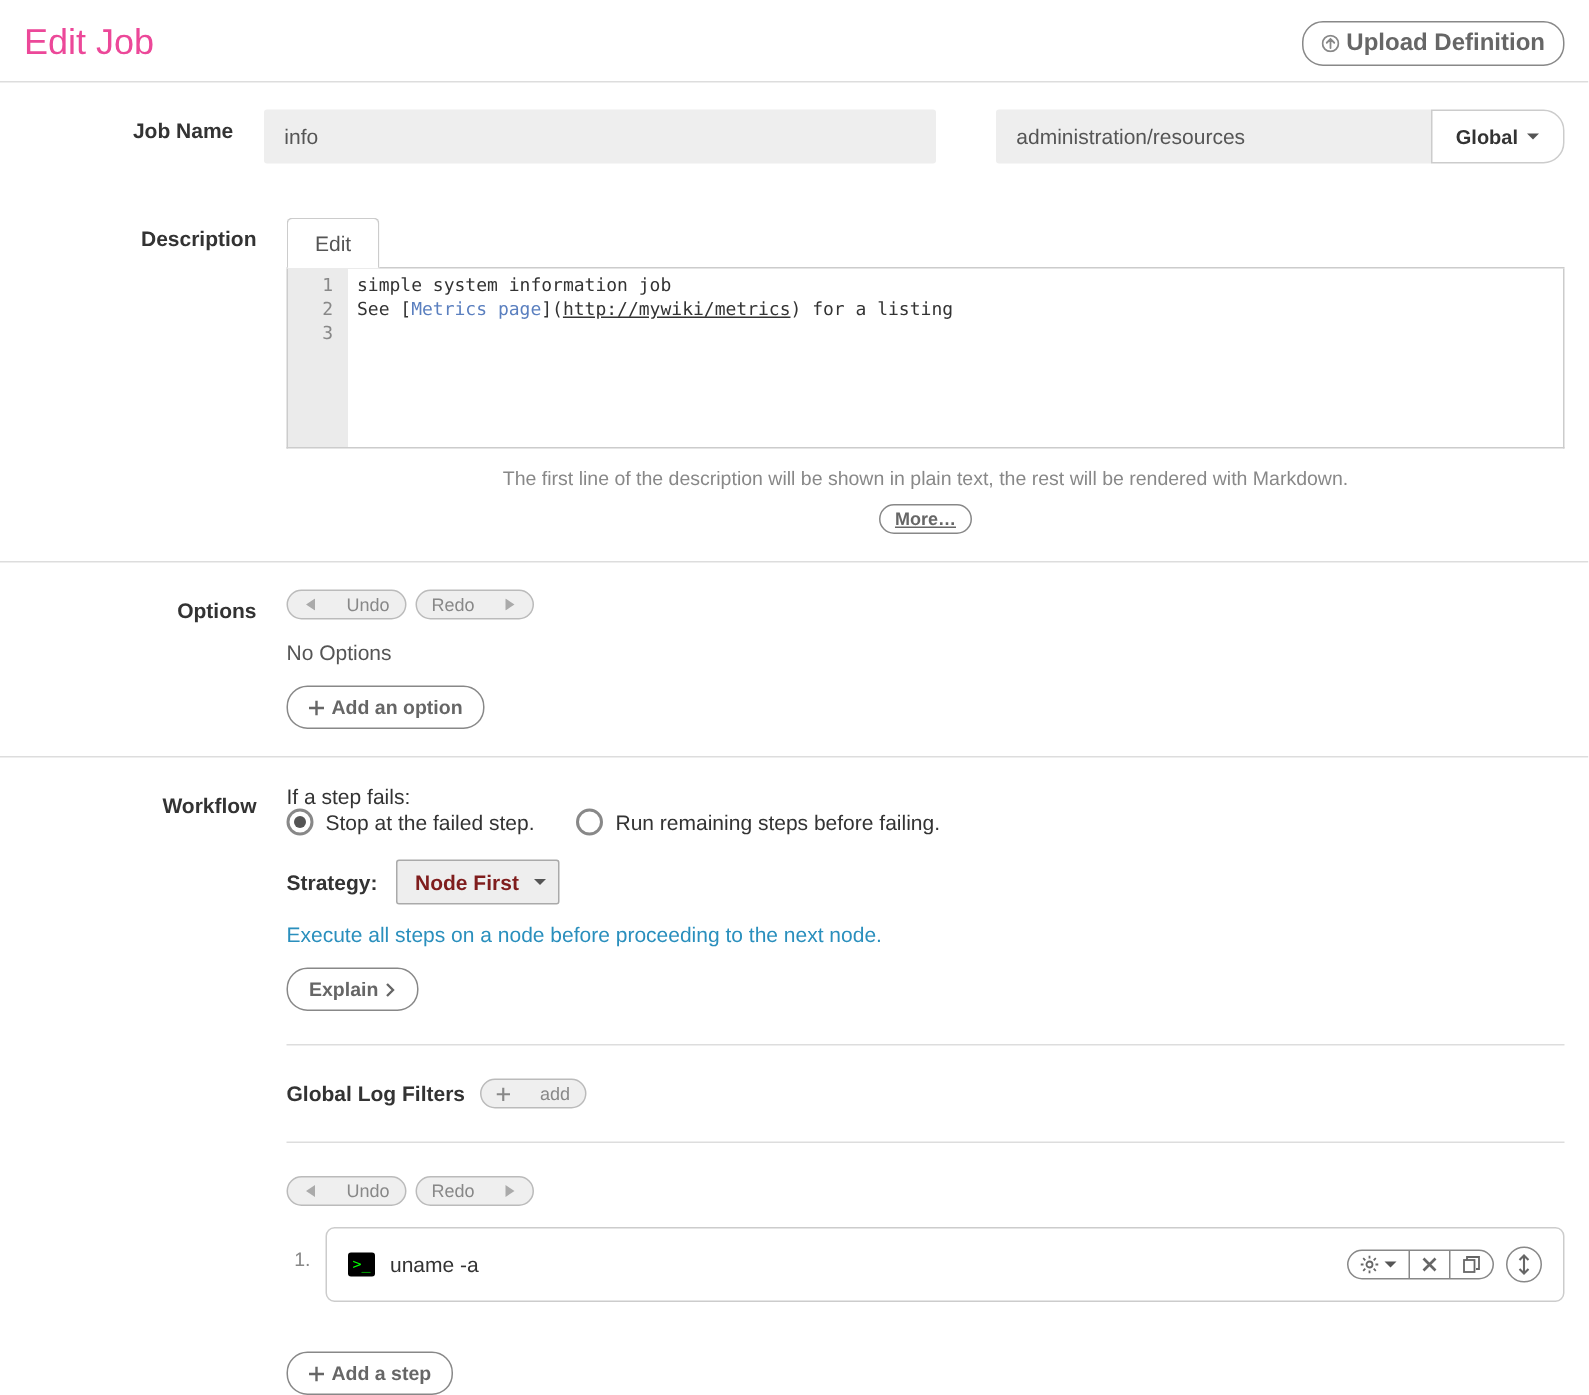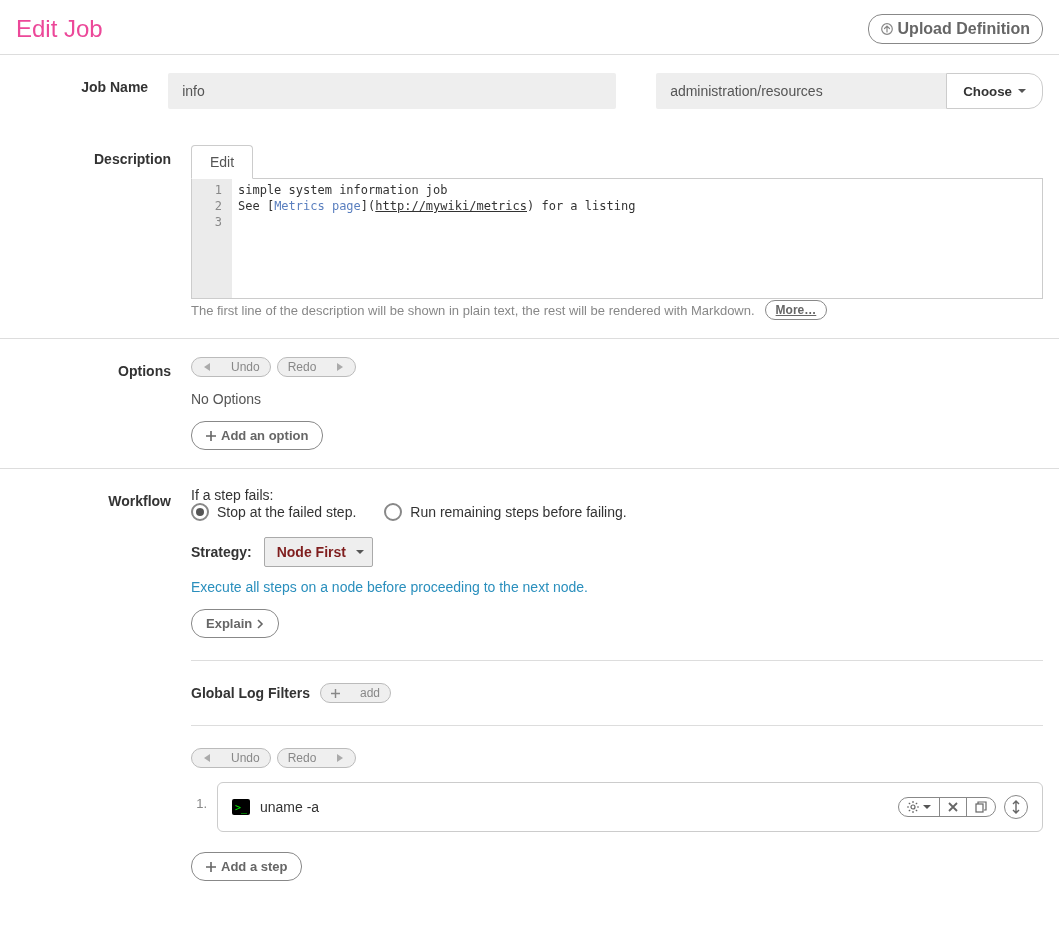--- a/index.html
+++ b/index.html
@@ -52,21 +52,21 @@
   font-family: "Menlo","Monaco","Consolas",monospace; font-size: 12px;
 }
 .gutter {
   background: #ebebeb; color: #888; text-align: right; padding: 3px 10px;
   width: 40px; line-height: 16px;
 }
 .code { padding: 3px 6px; line-height: 16px; flex: 1; color: #333; }
 .code-line { white-space: pre; }
 .code .link { color: #5a7fbf; }
 .code .url { text-decoration: underline; }
-.hint { color: #888; font-size: 13px; margin-top: 1px; display: flex; align-items: center; gap: 10px; }
+.hint { color: #888; font-size: 13px; margin-top: 12px; display: flex; align-items: center; gap: 10px; flex-direction: column; }
 .pill-group { display: flex; gap: 6px; margin-bottom: 14px; }
 .pill {
   border: 1px solid #bbb; border-radius: 12px; padding: 2px 10px;
   font-size: 12px; color: #888; display: inline-flex; align-items: center; gap: 20px;
   cursor: pointer;
 }
 .no-options { color: #555; margin-bottom: 14px; }
 .btn-add {
   border: 1px solid #888; border-radius: 14px; padding: 6px 14px;
   background: #fff; color: #666; font-weight: 600; font-size: 13px;
@@ -140,21 +140,21 @@
 
 <div class="form-section">
   <div class="form-row">
     <div class="form-label">Job Name</div>
     <div class="form-content">
       <div class="jobname-row">
         <input class="input-text" value="info" style="">
         <div class="group-chooser">
           <input class="input-group" value="administration/resources" style="">
           <button class="choose-btn">
-            <span>Choose</span>
+            <span>Global</span>
             <span class="caret-down"></span>
           </button>
         </div>
       </div>
     </div>
   </div>
 
   <div class="form-row">
     <div class="form-label">Description</div>
     <div class="form-content">
@@ -296,21 +296,21 @@
             </div>
             <div class="info-btn">
               <svg width="8" height="14" viewBox="0 0 8 14">
                   <path d="M4 1 L4 13 M1 4 L4 1 L7 4 M1 10 L4 13 L7 10" fill="none" stroke="#666" stroke-width="1.4"></path>
                 </svg>
             </div>
           </div>
         </div>
       </div>
 
-      <div style="margin-top:20px;">
+      <div style="margin-top:33px;">
         <button class="btn-add">
           <svg width="10" height="10" viewBox="0 0 10 10">
               <path d="M5 0 V10 M0 5 H10" stroke="#666" stroke-width="1.6"></path>
             </svg>
           <span>Add a step</span>
         </button>
       </div>
     </div>
   </div>
 </div>

